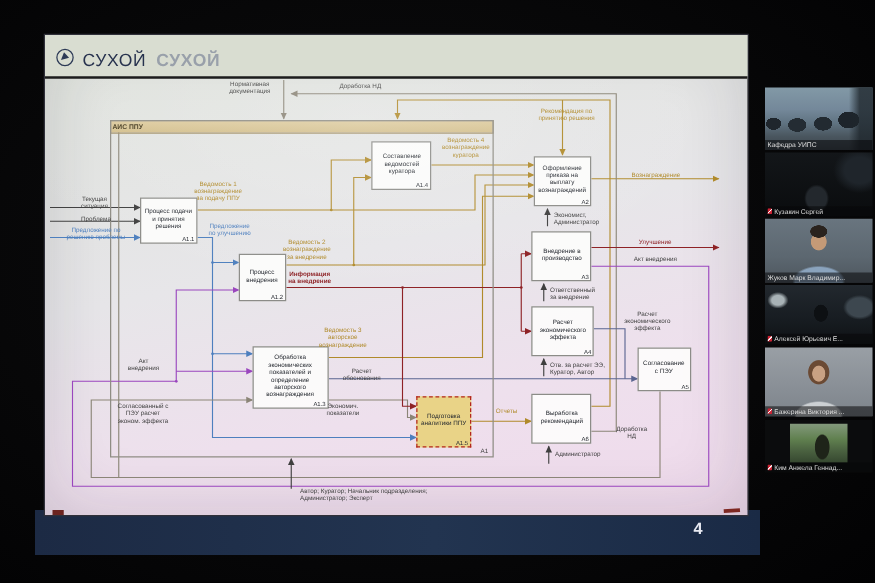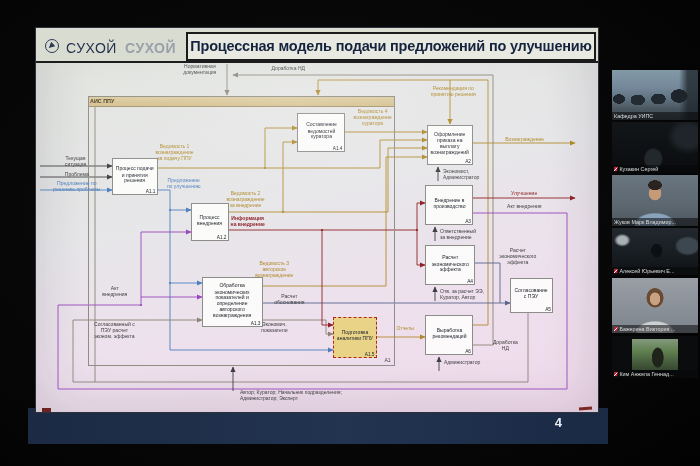--- a/index.html
+++ b/index.html
@@ -328,21 +328,20 @@
         <div class="lab" style="left: 344px; top: 330px; width: 14px;">
           <div class="lab-in" style="width: 25px; color: rgb(63, 63, 63); margin-left: -5.5px; transform-origin: 50% 0px;">А1</div>
         </div>
       </div>
     <div class="slide-header">
       <div class="logo">
         <span class="logo-mark"></span>
         <span class="logo-t1">СУХОЙ</span>
         <span class="logo-t2">СУХОЙ</span>
       </div>
-      <div class="title-box">Процессная модель подачи предложений по улучшению</div>
     </div>
     <div class="glare"></div>
     <div class="redmark1"></div>
     <div class="redmark2"></div>
   </div>
   <div class="sidebar" id="sidebar">
       <div class="tile classroom p0">
         <div class="tile-label">
           <span class="tl-in">
             <span>Кафедра УИПС</span>

